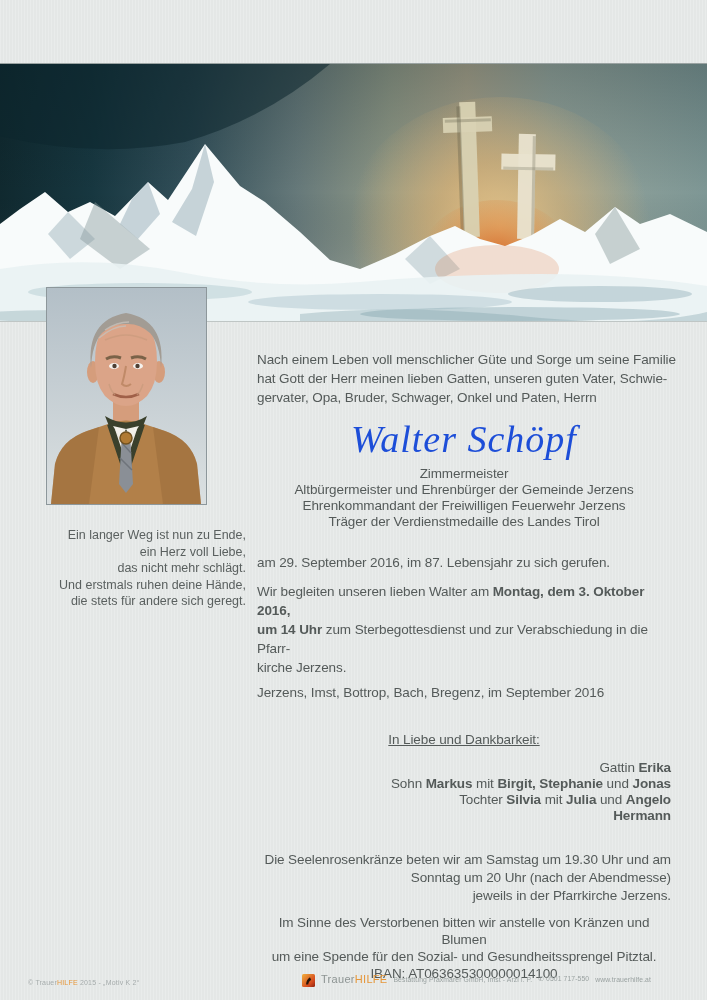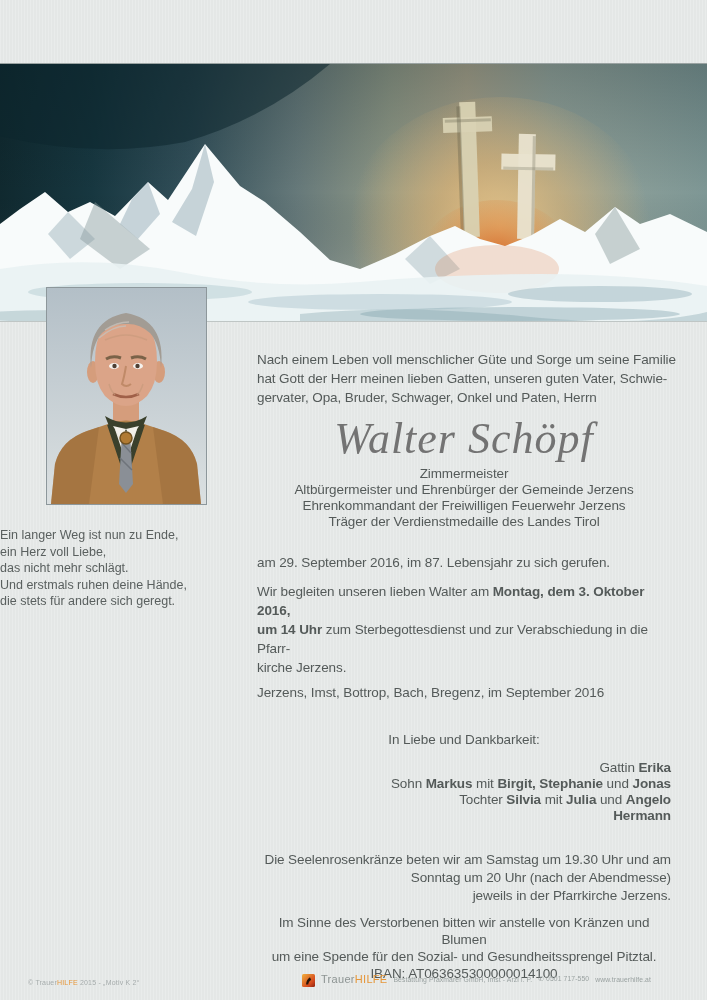--- a/index.html
+++ b/index.html
@@ -16,37 +16,37 @@
     border-top:1px solid #9aa3a2;border-bottom:1px solid #bfc6c5;
   }
   .painting svg{display:block;width:707px;height:257px;}
   .photo{
     position:absolute;left:46px;top:287px;width:159px;height:216px;
     border:1px solid #8d979b;background:#c3ccd1;
   }
   .photo svg{display:block;width:159px;height:216px;}
   .poem{
     position:absolute;left:0;top:527px;width:246px;
-    text-align:left;font-size:12.5px;line-height:16.5px;color:#5a605f;
+    text-align:right;font-size:12.5px;line-height:16.5px;color:#5a605f;
   }
   .col{
     position:absolute;left:257px;top:350px;width:414px;
     font-size:13.5px;line-height:19px;letter-spacing:-0.1px;
   }
   .intro div{white-space:nowrap;}
   .name{
     font-family:"Liberation Serif", serif;font-style:italic;font-weight:400;
-    font-size:44px;line-height:44px;text-align:center;color:#737373;
+    font-size:38px;line-height:44px;text-align:center;color:#1d4ed8;
     margin-top:10px;letter-spacing:1px;
   }
   .titles{margin-top:5px;text-align:center;font-size:13.5px;line-height:16px;}
   .death-line{margin-top:23px;}
   .funeral{margin-top:10px;}
   .cities{margin-top:6px;text-align:left;}
-  .gratitude{margin-top:28px;text-align:center;}
+  .gratitude{margin-top:28px;text-align:center;text-decoration:underline;}
   .family{margin-top:11px;text-align:right;line-height:16px;}
   .rosary{margin-top:27px;text-align:right;line-height:18px;}
   .donation{margin-top:9px;text-align:center;line-height:17px;}
   .b, .col b, .family span[style]{font-weight:bold;}
   .footer-left{
     position:absolute;left:28px;top:979px;font-size:7px;color:#a6acac;letter-spacing:.2px;
   }
   .footer-center{
     position:absolute;left:302px;top:971px;height:16px;
     display:flex;align-items:center;gap:6px;white-space:nowrap;

